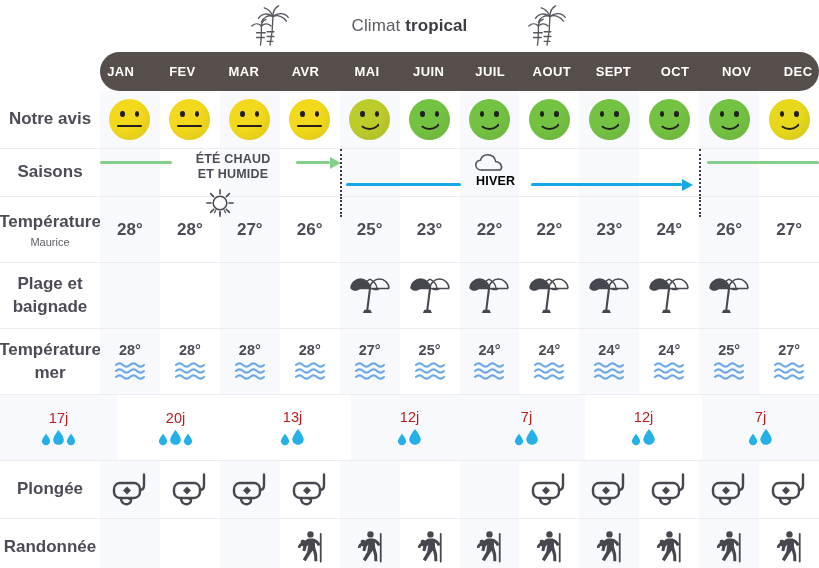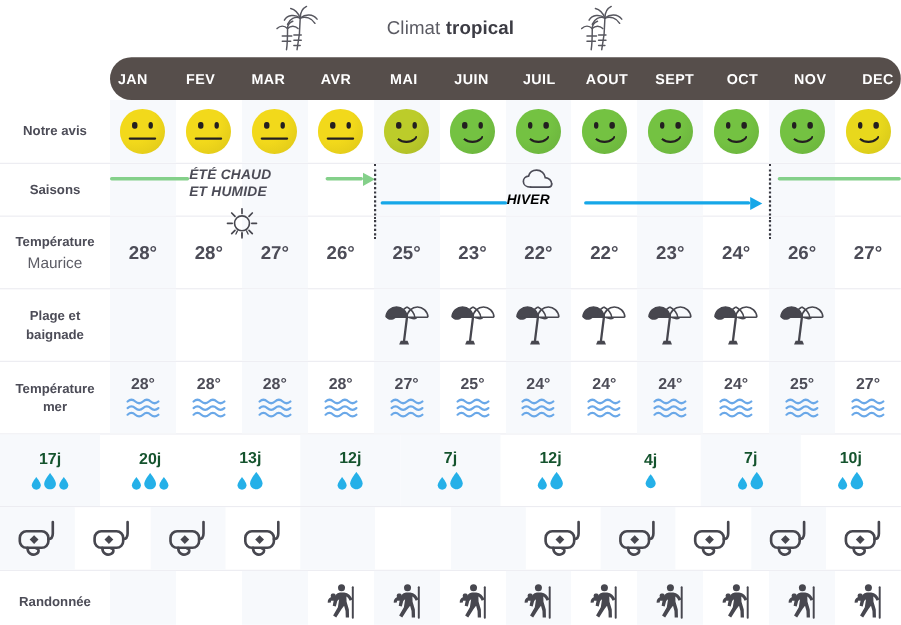--- a/index.html
+++ b/index.html
@@ -35,22 +35,22 @@
   
   .rows { position: absolute; left: 0; top: 91px; width: 819px; }
   .row { display: flex; border-bottom: 1px solid #ececf1; position: relative; }
   .row:last-child { border-bottom: none; }
   .rlabel {
     width: 100px; flex: 0 0 100px;
     display: flex; flex-direction: column;
     align-items: center; justify-content: center;
     text-align: center; color: #4c4c57; padding: 0 4px;
   }
-  .rlabel .main { font-size: 12px; font-weight: 700; line-height: 1.35; }
-  .rlabel .sub  { font-size: 14px; font-weight: 400; color: #5d5d66; margin-top: 2px; }
+  .rlabel .main { font-size: 17px; font-weight: 700; line-height: 1.35; }
+  .rlabel .sub  { font-size: 11px; font-weight: 400; color: #5d5d66; margin-top: 2px; }
   .cells { display: flex; flex: 1 1 auto; }
   .cell {
     flex: 1 1 0; position: relative;
     display: flex; flex-direction: column;
     align-items: center; justify-content: center;
   }
   .cell.alt { background: #f7f9fc; }
 
   
   .r-avis   .rlabel, .r-avis   .cells { height: 57px; }
@@ -85,34 +85,33 @@
   .seasons-layer {
     position: absolute; left: 100px; top: 0; width: 719px; height: 47px;
     pointer-events: none;
   }
   .seas-line { position: absolute; height: 3.2px; border-radius: 2px; }
   .seas-arrow {
     position: absolute; width: 0; height: 0;
     border-top: 6px solid transparent; border-bottom: 6px solid transparent;
   }
   .seas-text {
-    position: absolute; text-align: left;
+    position: absolute; text-align: center;
     font-size: 12.5px; font-weight: 700; color: #4c4c57; line-height: 1.2;
     letter-spacing: .2px;
-    font-style: italic;
   }
   .dotted-sep {
     position: absolute; top: 0; width: 0;
     border-left: 2px dotted #3a3a42;
   }
 
   
   .temp-val { font-size: 17px; font-weight: 700; color: #4c4c57; }
   .sea-val  { font-size: 14.5px; font-weight: 700; color: #4c4c57; }
-  .rain-val { font-size: 14.5px; font-weight: 700; color: #14532d; }
+  .rain-val { font-size: 14.5px; font-weight: 400; color: #b91c1c; }
   .wave { margin-top: 3px; }
   .drops { margin-top: 3px; display: flex; align-items: flex-end; gap: 1px; }
 </style>
 </head>
 <body>
 
 <div id="root">
 
   <div class="banner">
     <svg class="palm" viewBox="0 0 48 48">
@@ -670,53 +669,37 @@
             <div class="rain-val">12j</div>
             <div class="drops">
               <svg viewBox="0 0 16 21" width="10" height="13">
                 <path d="M8 1.2 C8 1.2 14.6 9.3 14.6 13.2 C14.6 17 11.6 19.6 8 19.6 C4.4 19.6 1.4 17 1.4 13.2 C1.4 9.3 8 1.2 8 1.2 Z" fill="#25b0e8"></path>
               </svg>
               <svg viewBox="0 0 16 21" width="14" height="18">
                 <path d="M8 1.2 C8 1.2 14.6 9.3 14.6 13.2 C14.6 17 11.6 19.6 8 19.6 C4.4 19.6 1.4 17 1.4 13.2 C1.4 9.3 8 1.2 8 1.2 Z" fill="#25b0e8"></path>
               </svg>
             </div>
           </div>
-          <div class="cell">
-            <div class="rain-val">4j</div>
-            <div class="drops">
-              <svg viewBox="0 0 16 21" width="11" height="15">
-                <path d="M8 1.2 C8 1.2 14.6 9.3 14.6 13.2 C14.6 17 11.6 19.6 8 19.6 C4.4 19.6 1.4 17 1.4 13.2 C1.4 9.3 8 1.2 8 1.2 Z" fill="#25b0e8"></path>
-              </svg>
-            </div>
-          </div>
           <div class="cell alt">
             <div class="rain-val">7j</div>
             <div class="drops">
               <svg viewBox="0 0 16 21" width="10" height="13">
                 <path d="M8 1.2 C8 1.2 14.6 9.3 14.6 13.2 C14.6 17 11.6 19.6 8 19.6 C4.4 19.6 1.4 17 1.4 13.2 C1.4 9.3 8 1.2 8 1.2 Z" fill="#25b0e8"></path>
               </svg>
               <svg viewBox="0 0 16 21" width="14" height="18">
                 <path d="M8 1.2 C8 1.2 14.6 9.3 14.6 13.2 C14.6 17 11.6 19.6 8 19.6 C4.4 19.6 1.4 17 1.4 13.2 C1.4 9.3 8 1.2 8 1.2 Z" fill="#25b0e8"></path>
               </svg>
             </div>
           </div>
-          <div class="cell">
-            <div class="rain-val">10j</div>
-            <div class="drops">
-              <svg viewBox="0 0 16 21" width="10" height="13">
-                <path d="M8 1.2 C8 1.2 14.6 9.3 14.6 13.2 C14.6 17 11.6 19.6 8 19.6 C4.4 19.6 1.4 17 1.4 13.2 C1.4 9.3 8 1.2 8 1.2 Z" fill="#25b0e8"></path>
-              </svg>
-              <svg viewBox="0 0 16 21" width="14" height="18">
-                <path d="M8 1.2 C8 1.2 14.6 9.3 14.6 13.2 C14.6 17 11.6 19.6 8 19.6 C4.4 19.6 1.4 17 1.4 13.2 C1.4 9.3 8 1.2 8 1.2 Z" fill="#25b0e8"></path>
-              </svg>
-            </div>
-          </div>
         </div>
       </div>
       <div class="row r-plong">
+        <div class="rlabel">
+          <div class="main">Plongée</div>
+        </div>
         <div class="cells">
           <div class="cell alt">
             <svg viewBox="0 0 36 36" width="36" height="36">
               <rect x="2" y="11" width="26" height="15" rx="6" fill="none" stroke="#47474f" stroke-width="2.4"></rect>
               <path d="M11 18.5 L15 14.5 L19 18.5 L15 22.5 Z" fill="#47474f"></path>
               <path d="M28 18 C31 18 32 16 32 13 V2.5" fill="none" stroke="#47474f" stroke-width="2.4" stroke-linecap="round"></path>
               <path d="M9 26 C9 31 13 33.5 17 31.5 C20 30 19.5 26.5 17 26.5" fill="none" stroke="#47474f" stroke-width="2.4" stroke-linecap="round"></path>
             </svg>
           </div>
           <div class="cell">

